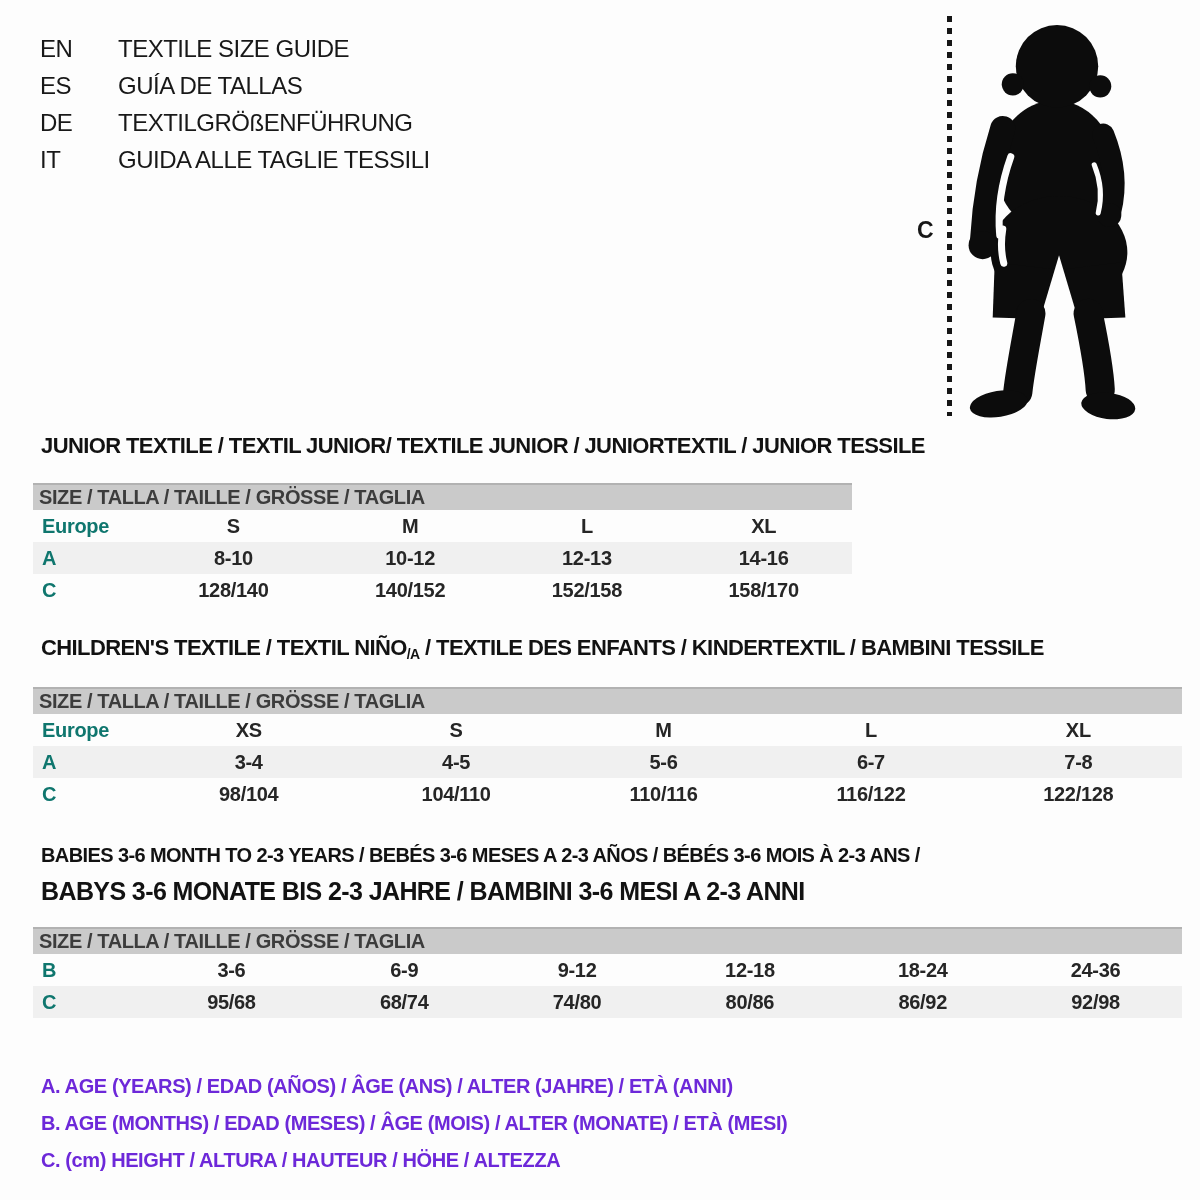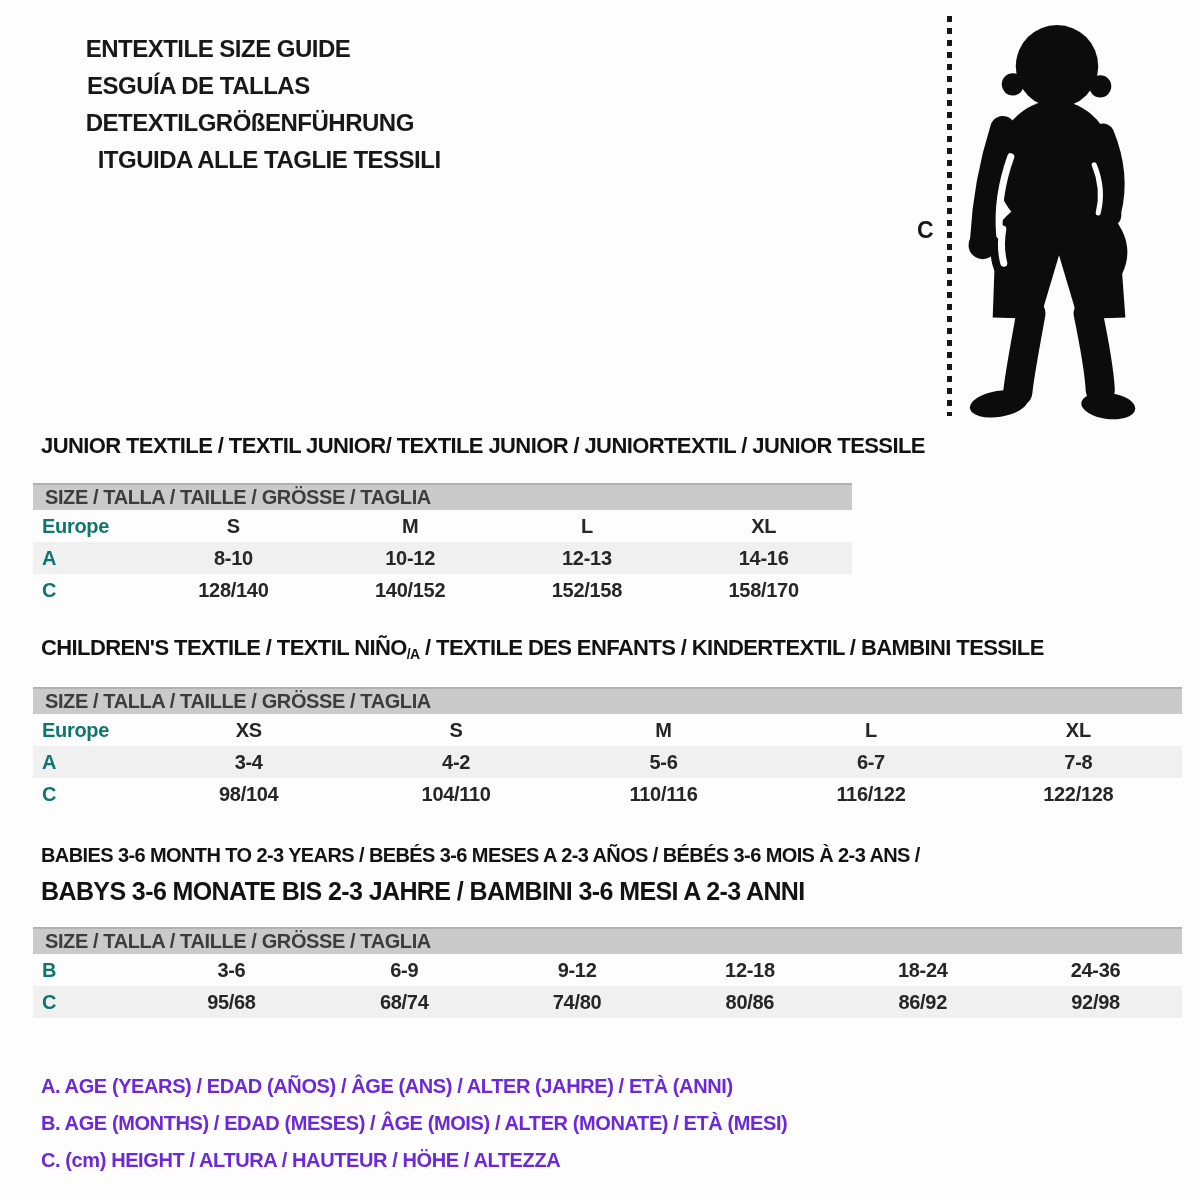--- a/index.html
+++ b/index.html
@@ -7,21 +7,21 @@
   body {
     position:relative;
     background:#fdfdfd;
     font-family:"Liberation Sans", sans-serif;
     color:#1f1f1f;
     overflow:hidden;
   }
   
   .langs { position:absolute; left:40px; top:30px; }
   .lang-row { display:flex; height:37px; align-items:center;
-              font-size:24px; font-weight:700; letter-spacing:-0.5px; color:#181818;text-align:right; }
+              font-size:24px; font-weight:400; letter-spacing:-0.5px; color:#181818; }
   .lang-code { width:78px; }
   
   .measure-line { position:absolute; left:947px; top:16px; width:5px; height:400px;
     background:repeating-linear-gradient(to bottom, #161616 0 6px, transparent 6px 12px); }
   .measure-label { position:absolute; left:917px; top:217px;
     font-size:23px; font-weight:600; color:#161616; }
   .baby-svg { position:absolute; left:964px; top:16px; width:178px; height:404px; }
   
   .sec-title { position:absolute; left:41px; font-size:22px; font-weight:700;
     letter-spacing:-0.6px; color:#121212; line-height:26px; white-space:nowrap;text-align:right; }
@@ -30,21 +30,21 @@
   .title-babies-1 { top:842px; font-size:20px; }
   .title-babies-2 { top:878px; font-size:25px; }
   .t-sub { font-size:14px; position:relative; top:4px; }
   
   .table { position:absolute; left:33px; }
   .t-junior   { top:483px; width:819px; }
   .t-children { top:687px; width:1149px; }
   .t-babies   { top:927px; width:1149px; }
   .t-head { height:27px; line-height:24px; border-top:2px solid #b2b2b2;
     background:#cacaca; color:#3c3c3c; font-weight:700; font-size:20px;
-    letter-spacing:-0.4px; padding-left:12px; }
+    letter-spacing:-0.4px; padding-left:6px; }
   .t-row { display:flex; height:32px; align-items:center;
     font-size:20px; font-weight:600; letter-spacing:-0.3px; color:#262626; }
   .t-row.shade { background:#f0f0f0; }
   .t-label { width:112px; padding-left:9px; font-weight:700; color:#0f766e; }
   .t-cell { flex:1; text-align:center; }
   
   .legend { position:absolute; left:41px; top:1068px; }
   .legend-line { height:37px; line-height:37px; font-size:20px; font-weight:700;
     letter-spacing:-0.4px; color:#6d28d9; white-space:nowrap; }
 </style>
@@ -139,21 +139,21 @@
       <span class="t-label">Europe</span>
       <span class="t-cell">XS</span>
       <span class="t-cell">S</span>
       <span class="t-cell">M</span>
       <span class="t-cell">L</span>
       <span class="t-cell">XL</span>
     </div>
     <div class="t-row shade">
       <span class="t-label">A</span>
       <span class="t-cell">3-4</span>
-      <span class="t-cell">4-2</span>
+      <span class="t-cell">4-5</span>
       <span class="t-cell">5-6</span>
       <span class="t-cell">6-7</span>
       <span class="t-cell">7-8</span>
     </div>
     <div class="t-row">
       <span class="t-label">C</span>
       <span class="t-cell">98/104</span>
       <span class="t-cell">104/110</span>
       <span class="t-cell">110/116</span>
       <span class="t-cell">116/122</span>

